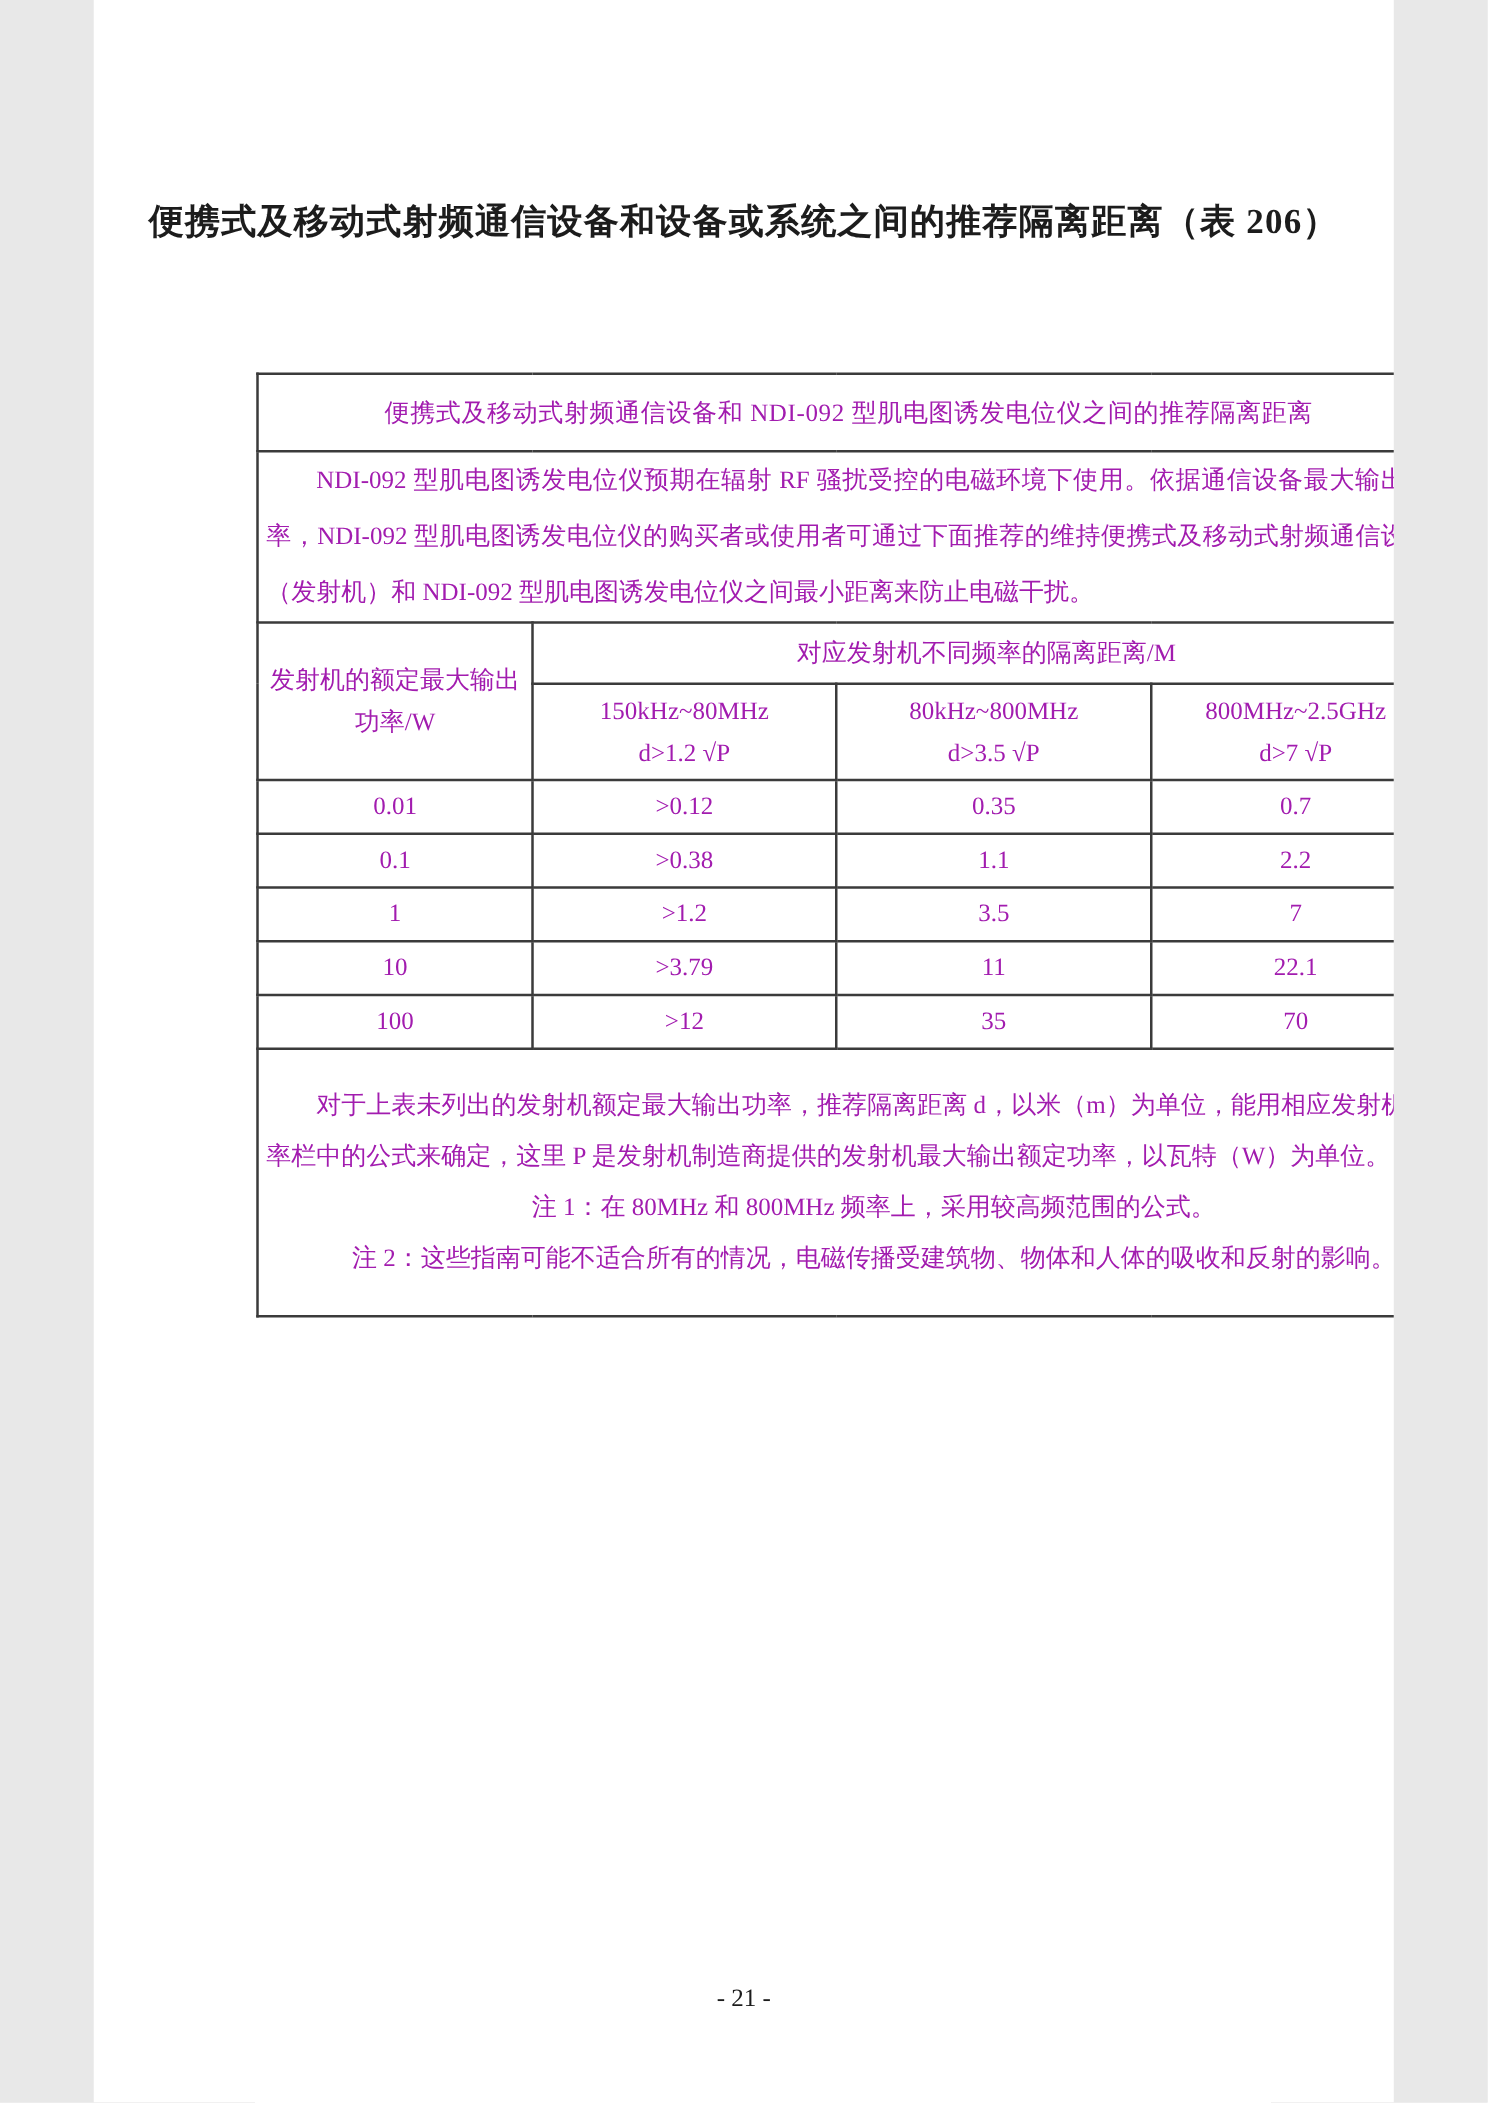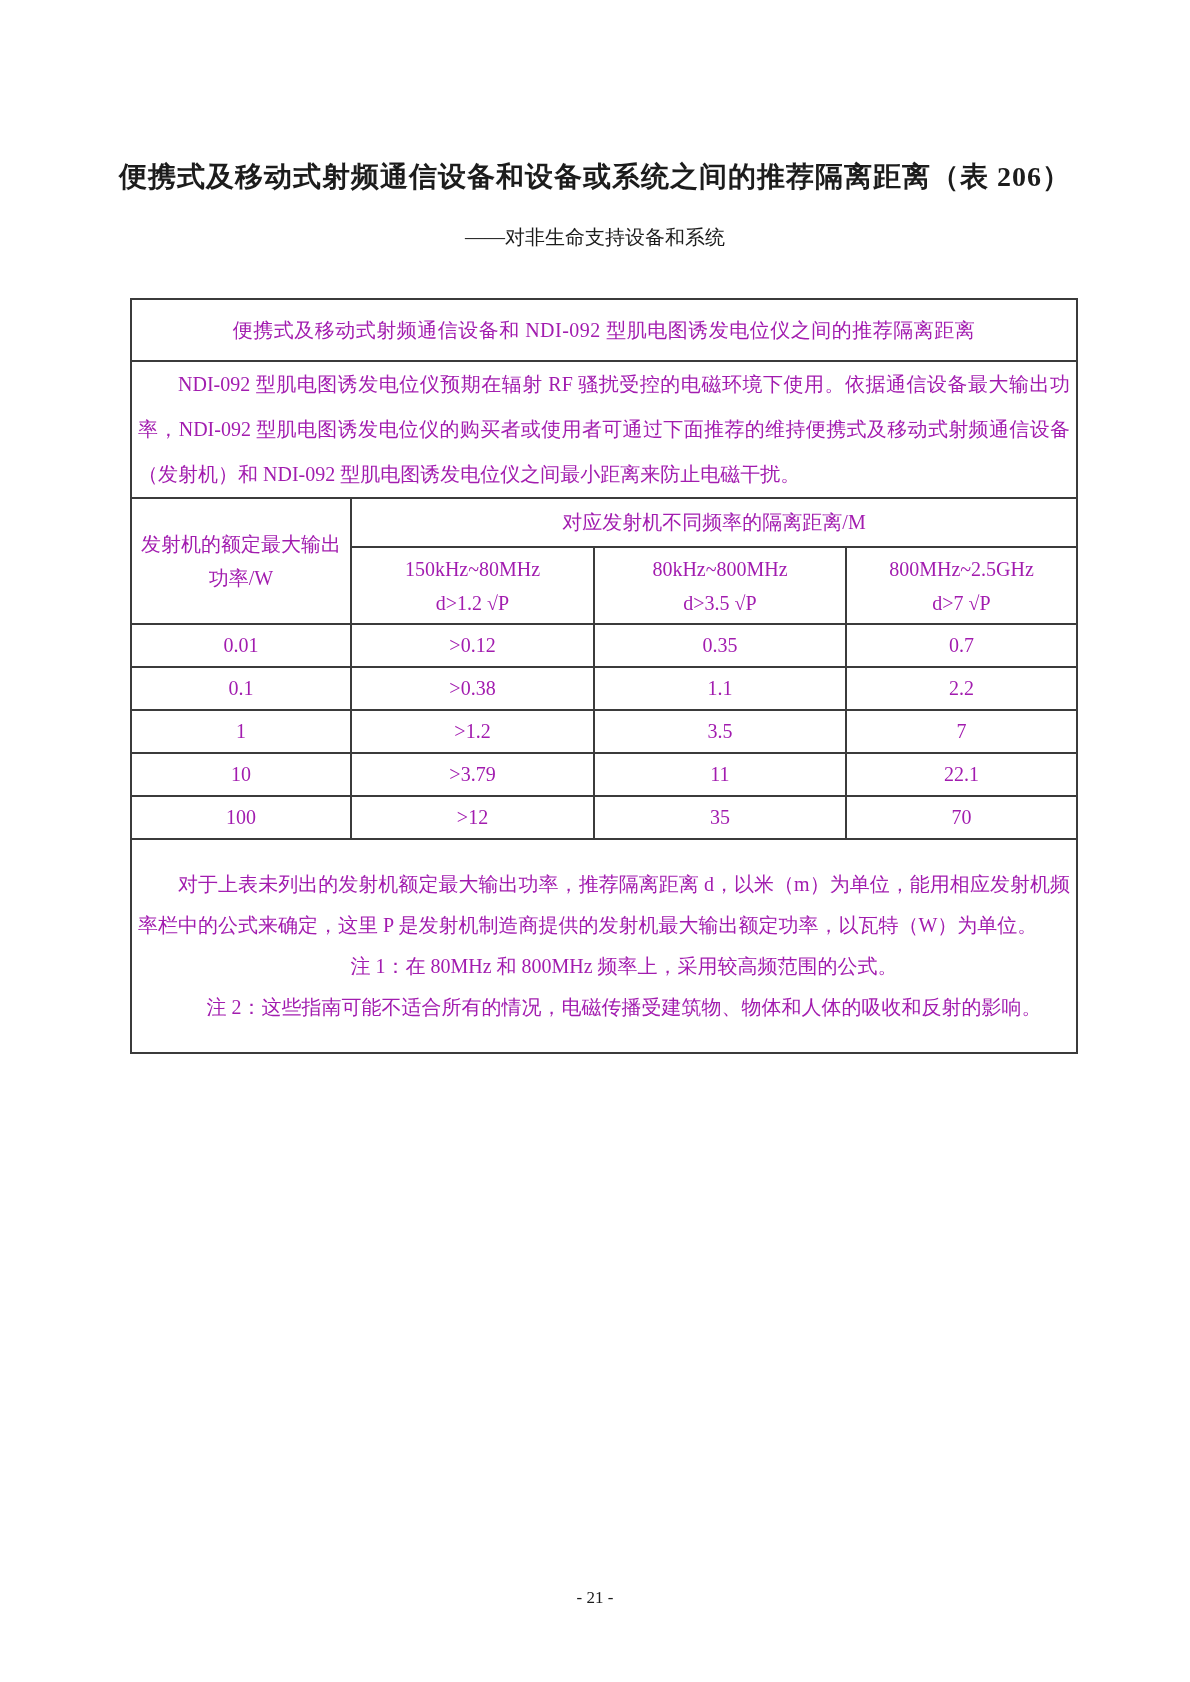--- a/index.html
+++ b/index.html
@@ -1,19 +1,19 @@
 <!DOCTYPE html>
 <html><head>
 <meta charset="utf-8">
 <style>
   * { margin: 0; padding: 0; box-sizing: border-box; }
   html, body { background: #e8e8e8; }
   .page {
     position: relative;
-    width: 1190px;
+    width: 1040px;
     height: 1682px;
     margin: 0 auto;
     background: #ffffff;
     color: #1c1c1c;
     font-family: "Liberation Serif", "DejaVu Serif", serif;
     overflow: hidden;
   }
   .doc-title {
     position: absolute;
     top: 158px;
@@ -85,31 +85,30 @@
     line-height: 41px;
     text-align: justify;
   }
   td.notes-cell p.note-line { text-align: center; }
   .page-number {
     position: absolute;
     top: 1588px;
     left: 0;
     width: 100%;
     text-align: center;
-    font-size: 17px;
+    font-size: 20px;
   }
 </style>
 </head>
 <body>
 
 <div class="page">
 
   <div class="doc-title">便携式及移动式射频通信设备和设备或系统之间的推荐隔离距离（表 206）</div>
 
-  <div class="doc-subtitle">——对非生命支持设备和系统</div>
 
   <table class="sep-table">
     <colgroup>
       <col style="width:220px">
       <col style="width:243px">
       <col style="width:252px">
       <col style="width:231px">
     </colgroup>
     <tbody>
       <tr>

